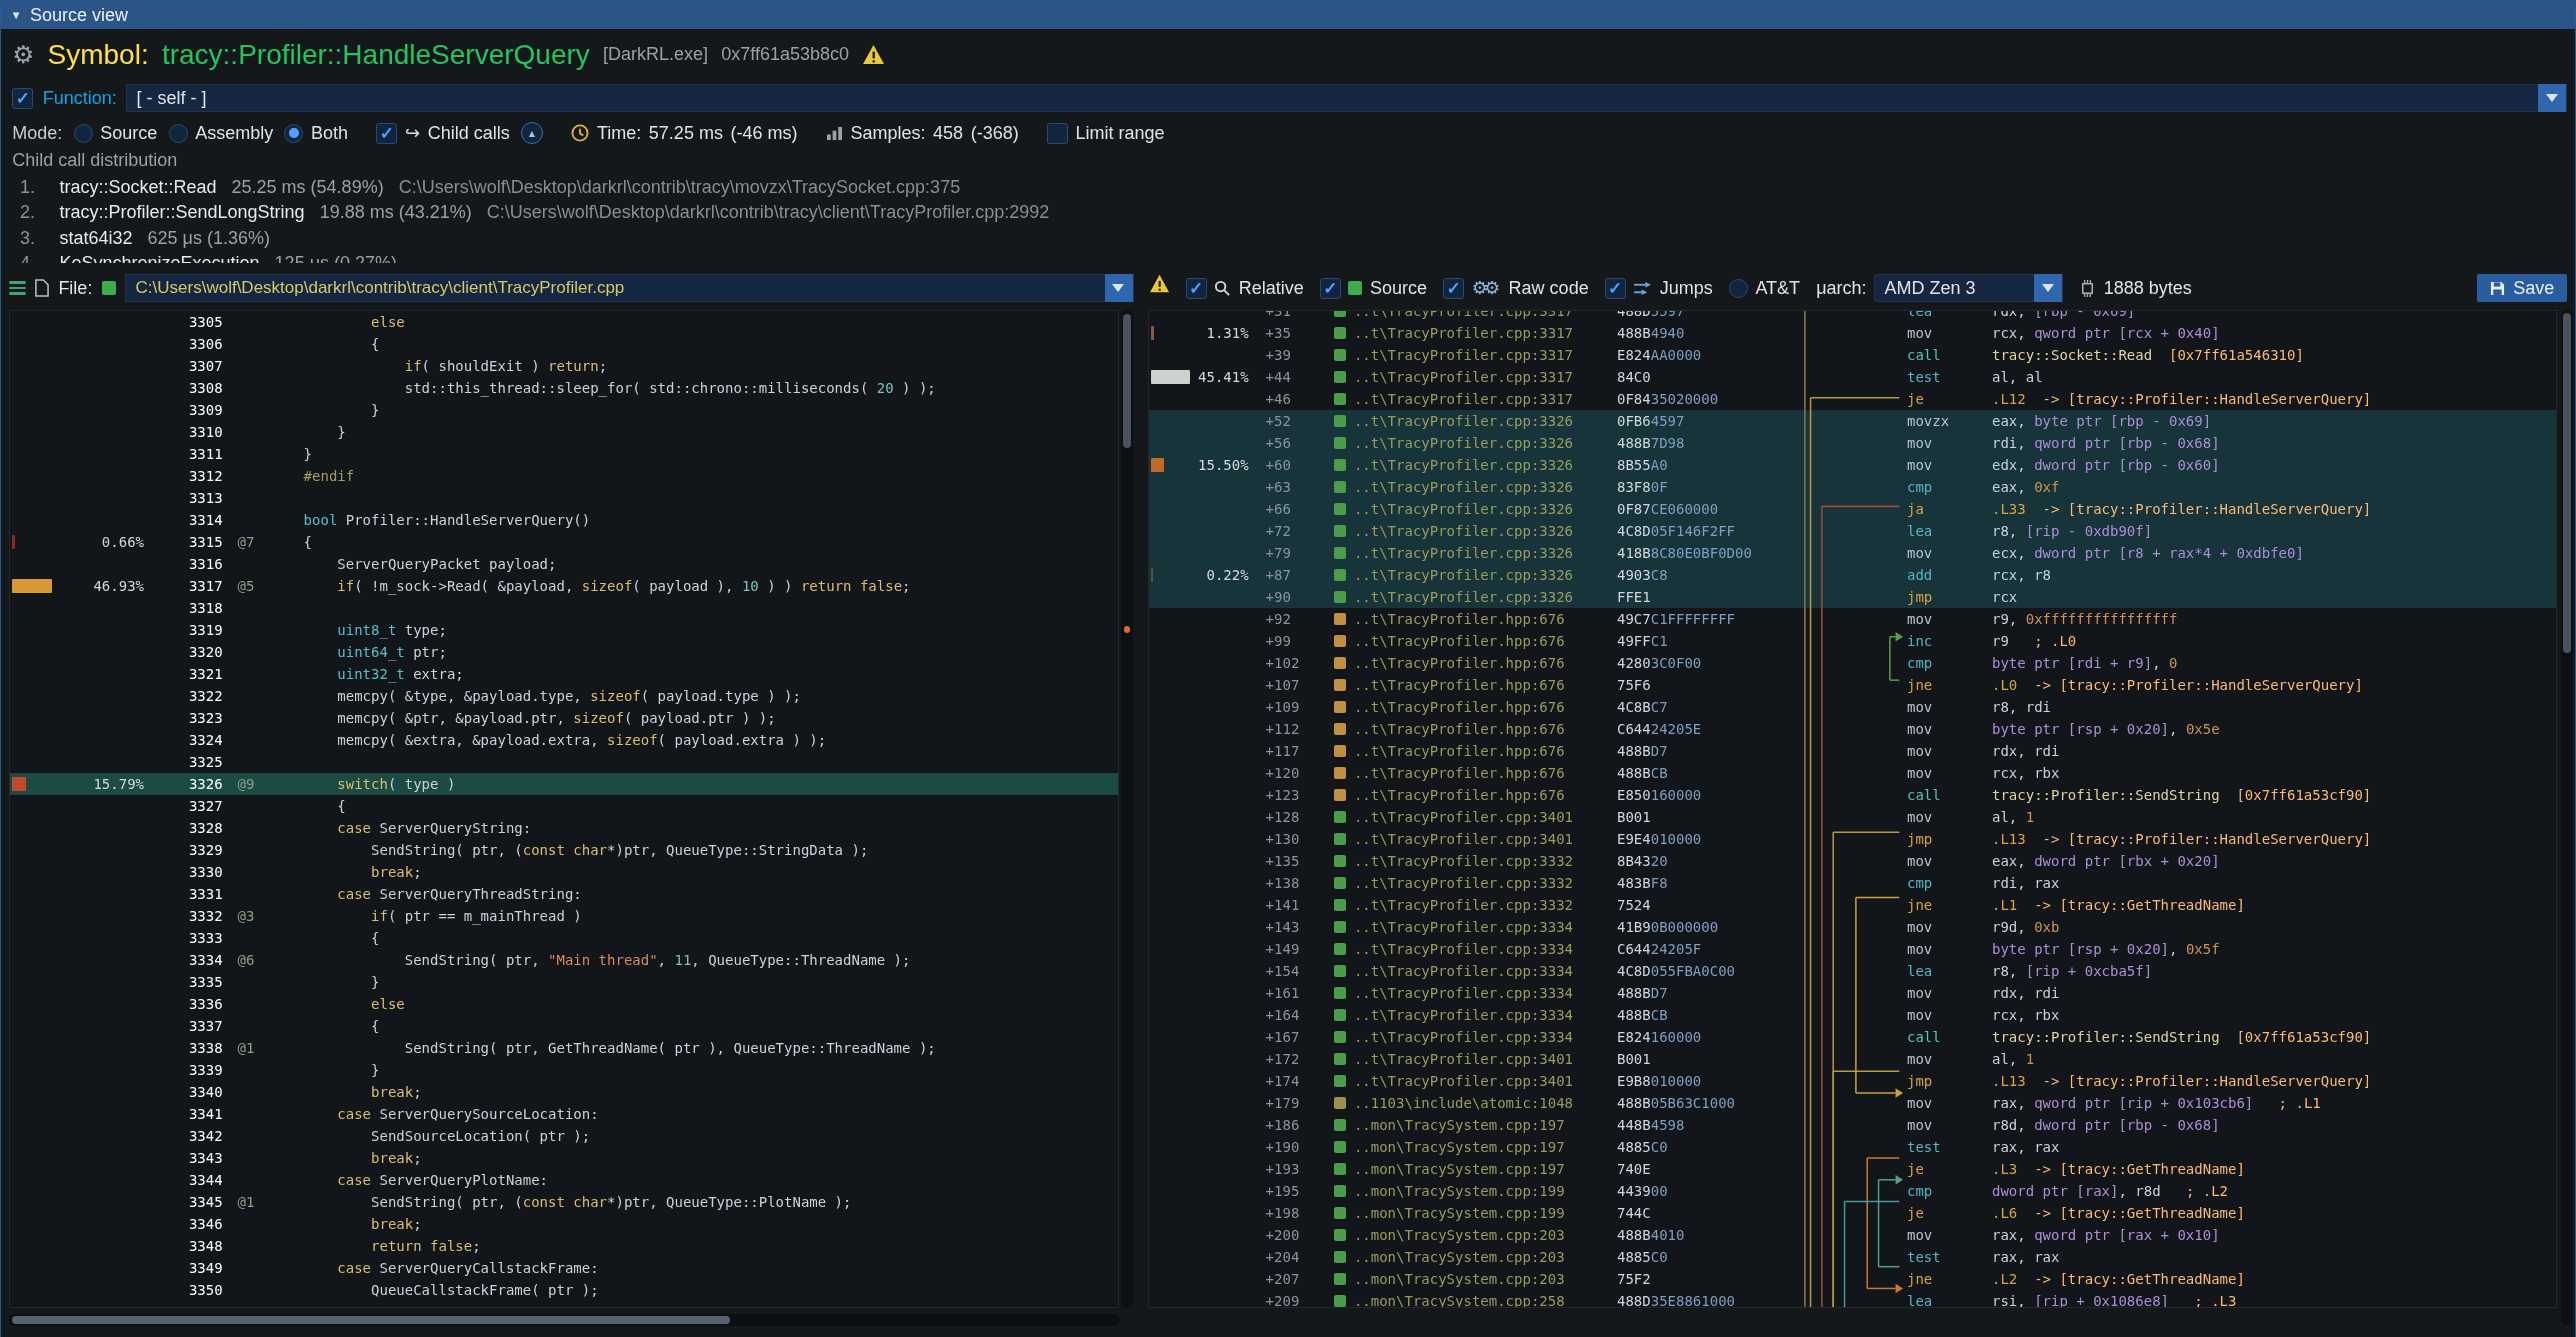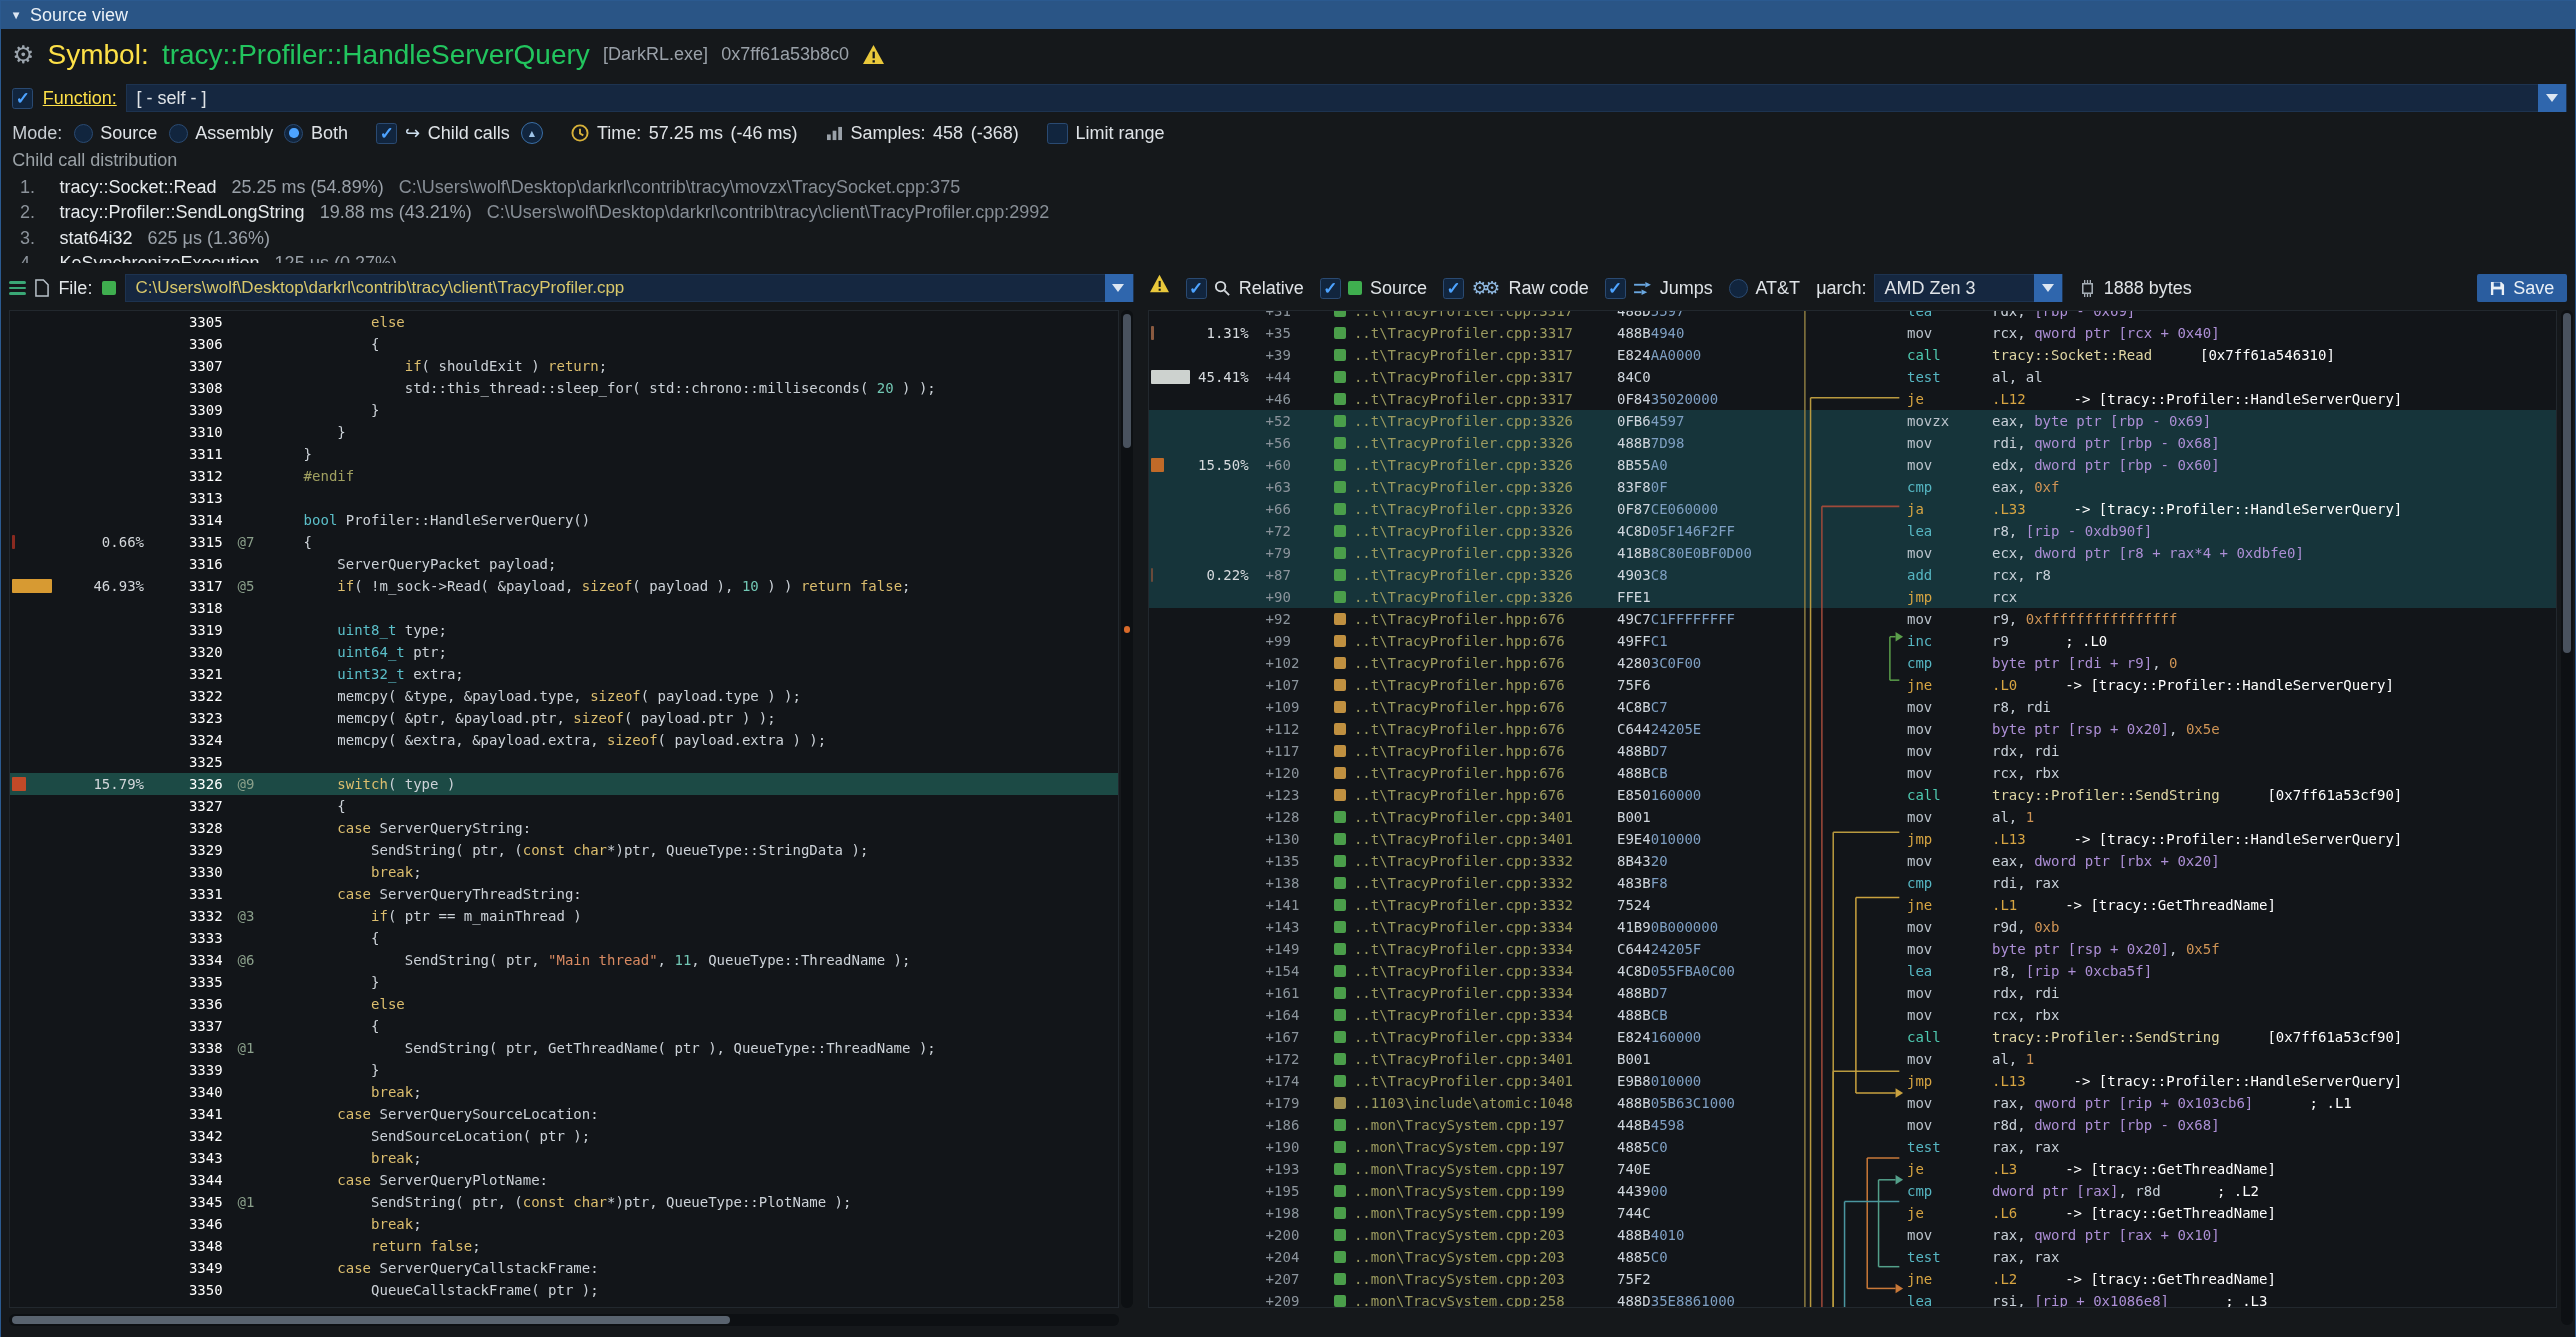--- a/index.html
+++ b/index.html
@@ -18,21 +18,21 @@
   .row-symbol { position:absolute; top:32px; left:11.3px; right:11.3px; height:43px;
                 display:flex; align-items:center; gap:13.2px; }
   .gear-glyph { font-size:24.6px; color:#9ba4ad; }
   .sym-label { font-size:28px; color:#fde047; }
   .sym-name  { font-size:28px; color:#22c55e; }
   .sym-mod, .sym-addr { font-size:18px; color:#9aa1a9; }
 
   
   .row-function { position:absolute; top:83px; left:11.3px; right:7.6px; height:28px;
                   display:flex; align-items:center; gap:9.4px; }
-  .row-function .lbl { font-size:18px; color:#fde047;text-decoration:underline; }
+  .row-function .lbl { font-size:18px; color:#0ea5e9; }
 
   
   .row-mode { position:absolute; top:119px; left:11.3px; right:11.3px; height:26.4px;
               display:flex; align-items:center; gap:11.3px; font-size:18px; }
   .grp { display:flex; align-items:center; gap:7.6px; }
   .gap-l { margin-left:17px; }
 
   
   .cb { width:21px; height:21px; background:#11253e; border:0.9px solid #2a4a72;
         border-radius:2.8px; position:relative; flex:none; }
@@ -108,21 +108,21 @@
   .asm-pct span { position:relative; }
   .asm-off { width:76px; flex:none; padding-left:7.6px; color:#8b949c; }
   .asm-loc { width:283px; flex:none; color:#9c9b5f; display:flex; align-items:center; gap:7.6px; }
   .loc-ico { width:12.3px; height:12.3px; border-radius:1.9px; flex:none; }
   .asm-bytes { width:184px; flex:none; }
   .by1 { color:#cfd6dd; } .by2 { color:#7e9fc2; }
   .asm-lane { width:106px; flex:none; }
   .asm-mn { width:85px; flex:none; }
   .mn-m { color:#b9c2ca; } .mn-j { color:#d7a542; } .mn-c { color:#4ec9b0; } .mn-a { color:#56b6c2; }
   .o-r { color:#c9d1d9; } .o-m { color:#ad8fd6; } .o-i { color:#cf9455; }
-  .o-l { color:#d7a542; } .o-d { color:#ffffff;padding-left:31px; } .o-f { color:#ded5a2; }
+  .o-l { color:#d7a542; } .o-d { color:#fdba74; } .o-f { color:#ded5a2; }
   .jump-svg { position:absolute; left:652px; top:0; pointer-events:none; }
 
   
   .vtrack { position:absolute; width:12.3px; background:#0d1013; border-radius:5.7px; }
   .vthumb { position:absolute; left:1.9px; width:8.5px; background:#49525e; border-radius:4.7px; }
   #src-vscroll { left:1120px; top:309px; height:998px; }
   #win-vscroll { left:2560px; top:309px; height:1015px; }
   .sb-marker { position:absolute; left:2.8px; width:6.6px; height:6.6px; border-radius:3.8px; background:#d86a2a; }
   #src-hscroll { position:absolute; left:7.6px; top:1313px; width:1110px; height:12.3px;
                  background:#0d1013; border-radius:5.7px; }

